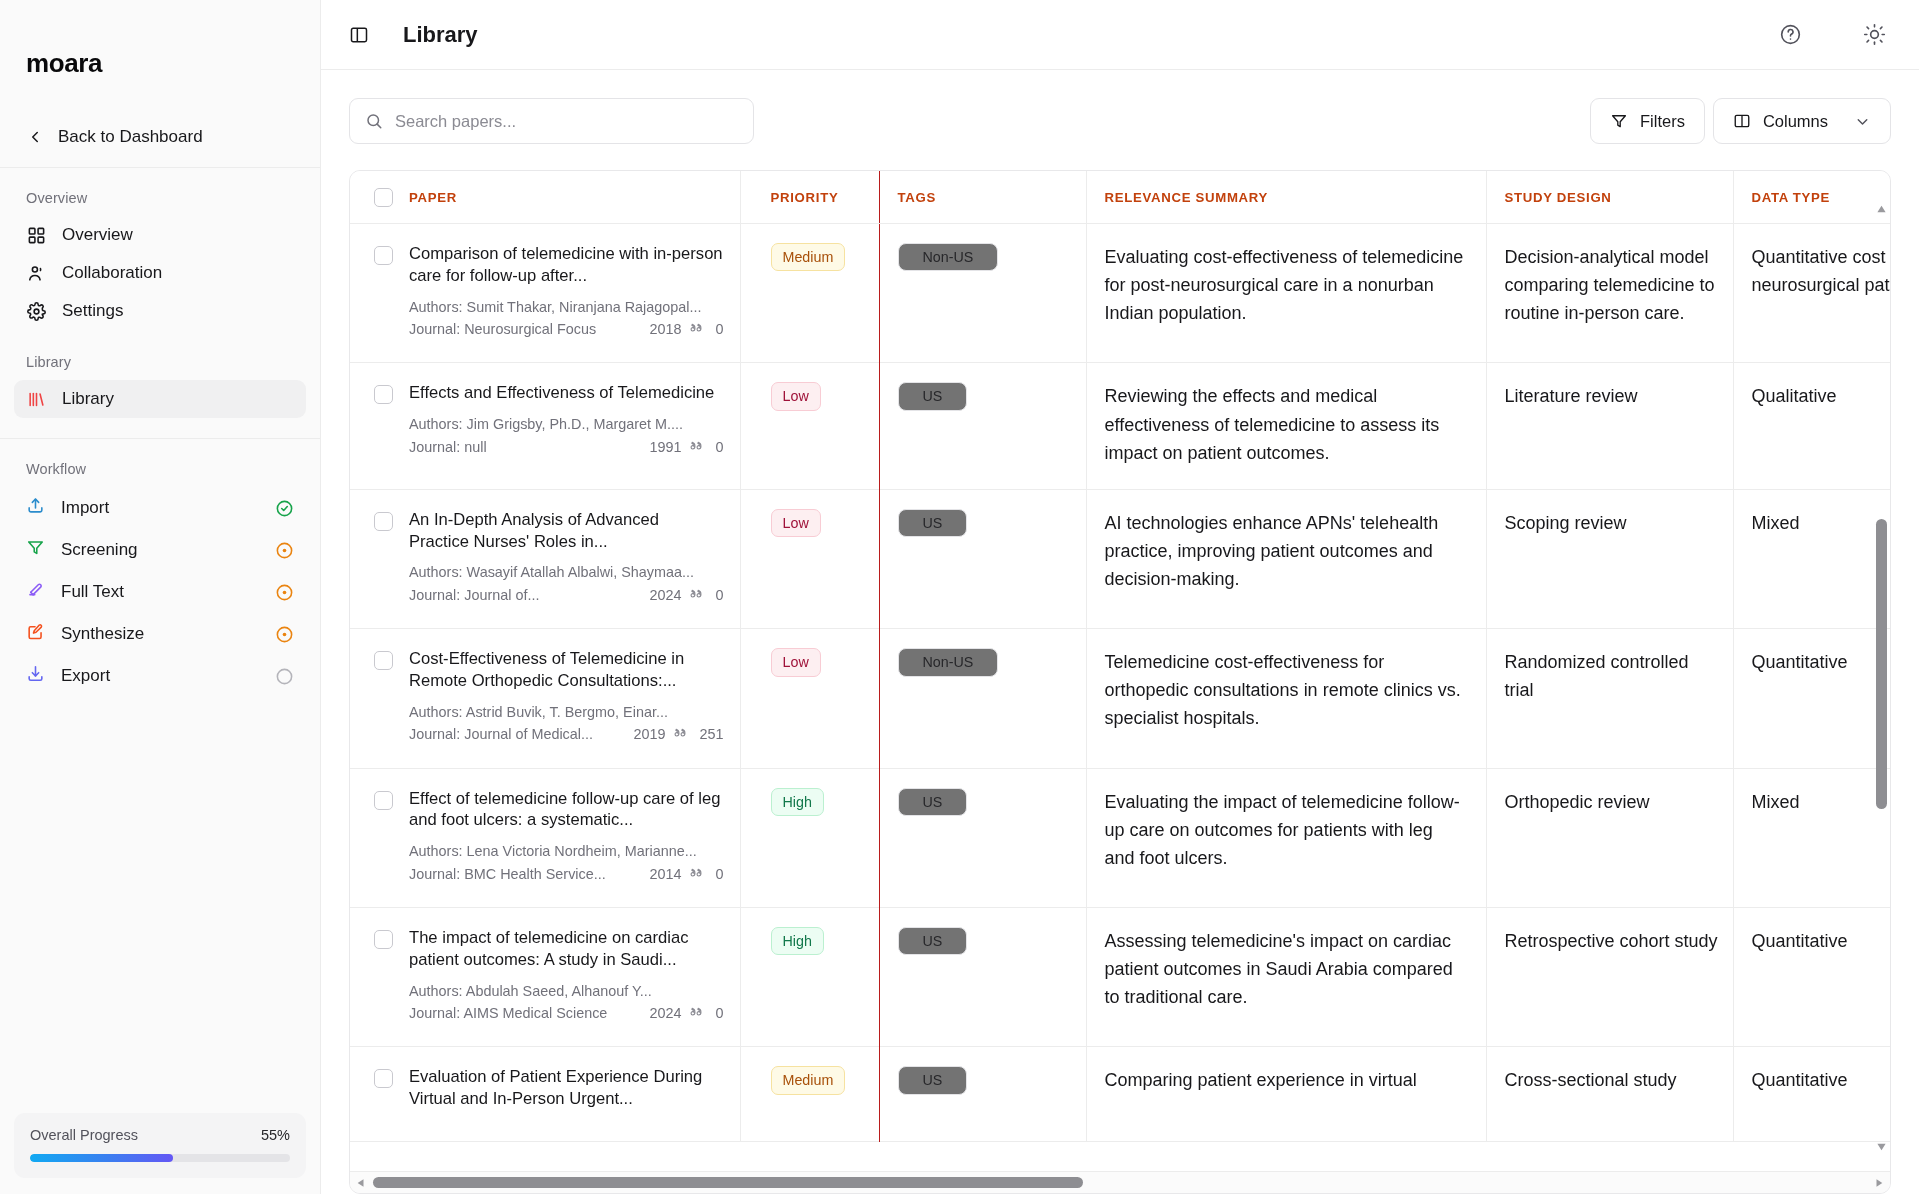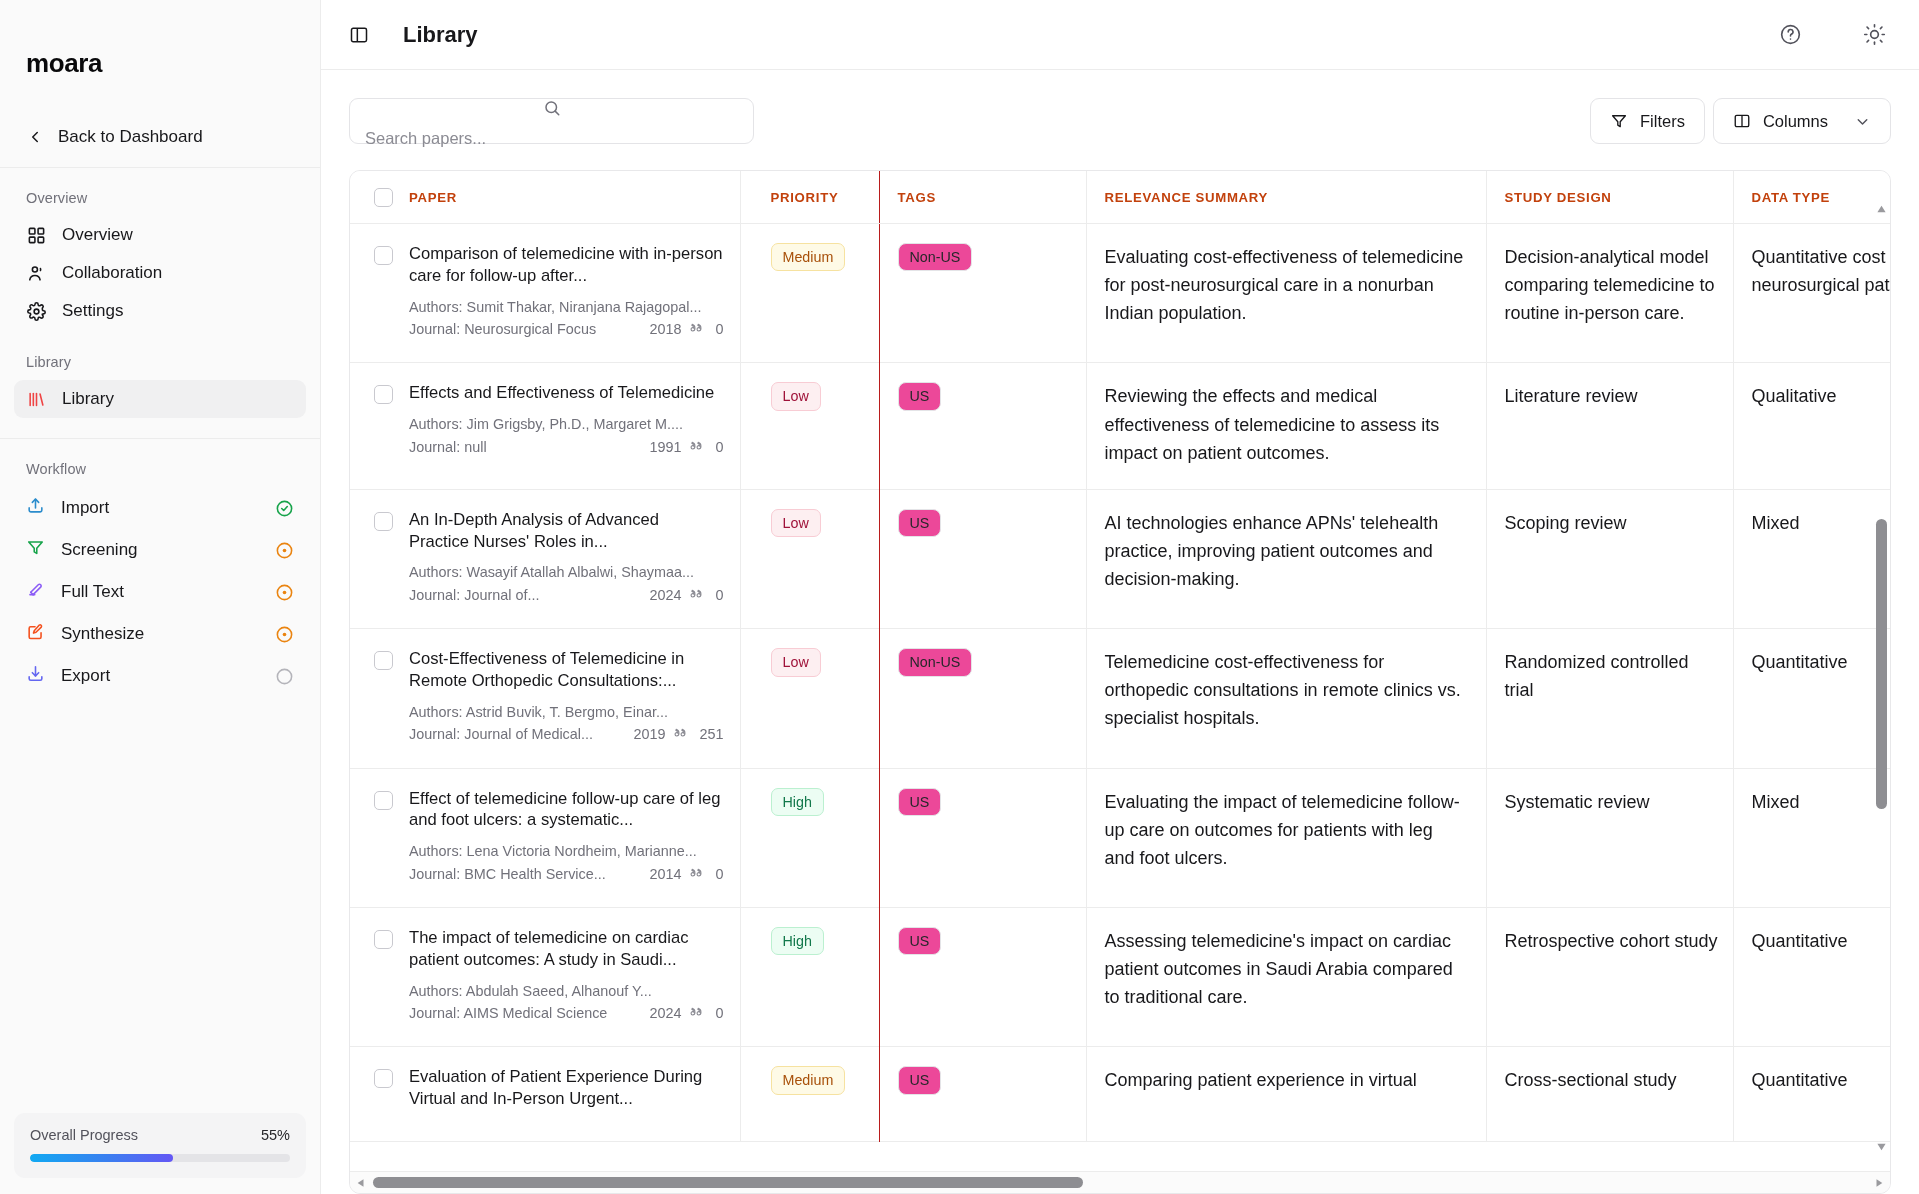--- a/index.html
+++ b/index.html
@@ -72,21 +72,21 @@
   }
   .panel-toggle { width: 28px; height: 28px; display: flex; align-items: center; justify-content: center; cursor: pointer; }
   .page-title { font-size: 22px; color: #18181b; }
   .topbar-spacer { flex: 1; }
   .topbar-icon { width: 34px; height: 34px; display: flex; align-items: center; justify-content: center; cursor: pointer; color: #52525b; margin-left: 20px; }
 
   .content { flex: 1; padding: 28px 28px 0 28px; display: flex; flex-direction: column; min-height: 0; }
   .toolbar { display: flex; align-items: center; margin-bottom: 26px; }
   .search-wrap {
     width: 405px; height: 46px; border: 1px solid #e4e4e7; border-radius: 9px;
-    display: flex; align-items: center; gap: 12px; padding: 0 15px; background: #fff; flex-direction: column;
+    display: flex; align-items: center; gap: 12px; padding: 0 15px; background: #fff;
   }
   .search-wrap .sicon { color: #71717a; display: flex; }
   .search-input {
     border: none; outline: none; font-size: 16.5px; color: #18181b;
     font-family: "Liberation Sans", sans-serif; width: 100%; background: transparent;
   }
   .search-input::placeholder { color: #8b8b93; }
   .toolbar-spacer { flex: 1; }
   .tbtn {
     height: 46px; border: 1px solid #e4e4e7; border-radius: 9px; background: #fff;
@@ -131,22 +131,22 @@
 
   .badge {
     display: inline-block; padding: 5px 11px; border-radius: 7px;
     font-size: 14.3px; line-height: 1.15; font-weight: 500; border: 1px solid transparent;
   }
   .badge.high { background: #ecfdf3; border-color: #bbf0d0; color: #12784b; }
   .badge.medium { background: #fefae6; border-color: #f6e2a0; color: #a8500a; }
   .badge.low { background: #fdeff1; border-color: #f8ccd4; color: #9f1239; }
 
   .tag {
-    display: inline-block; padding: 5px 11px; border-radius: 8px;
-    font-size: 14.3px; line-height: 1.15; border: 1px solid #e4e4e7; color: #27272a; background: #ec4899;
+    display: inline-block; padding: 5px 24px; border-radius: 8px;
+    font-size: 14.3px; line-height: 1.15; border: 1px solid #e4e4e7; color: #27272a; background: #737373;
   }
 
   .cell-text { font-size: 18px; line-height: 1.56; color: #18181b; }
 
   
   .vscroll {
     position: absolute; right: 3px; top: 30px; bottom: 44px; width: 11px;
   }
   .vscroll .up, .vscroll .down {
     position: absolute; left: 0; width: 11px; height: 11px; color: #9a9a9e;
@@ -606,21 +606,21 @@
     <td class="c-priority">
       <span class="badge high">High</span>
     </td>
     <td class="c-tags">
       <span class="tag">US</span>
     </td>
     <td class="c-relevance">
       <div class="cell-text">Evaluating the impact of telemedicine follow-up care on outcomes for patients with leg and foot ulcers.</div>
     </td>
     <td class="c-design">
-      <div class="cell-text">Systematic review</div>
+      <div class="cell-text">Orthopedic review</div>
     </td>
     <td class="c-datatype">
       <div class="cell-text">Mixed</div>
     </td>
                 </tr>
                 <tr>
     <td class="c-paper">
       <div class="paper-cell">
         <span class="checkbox"></span>
         <div style="min-width:0;flex:1">

